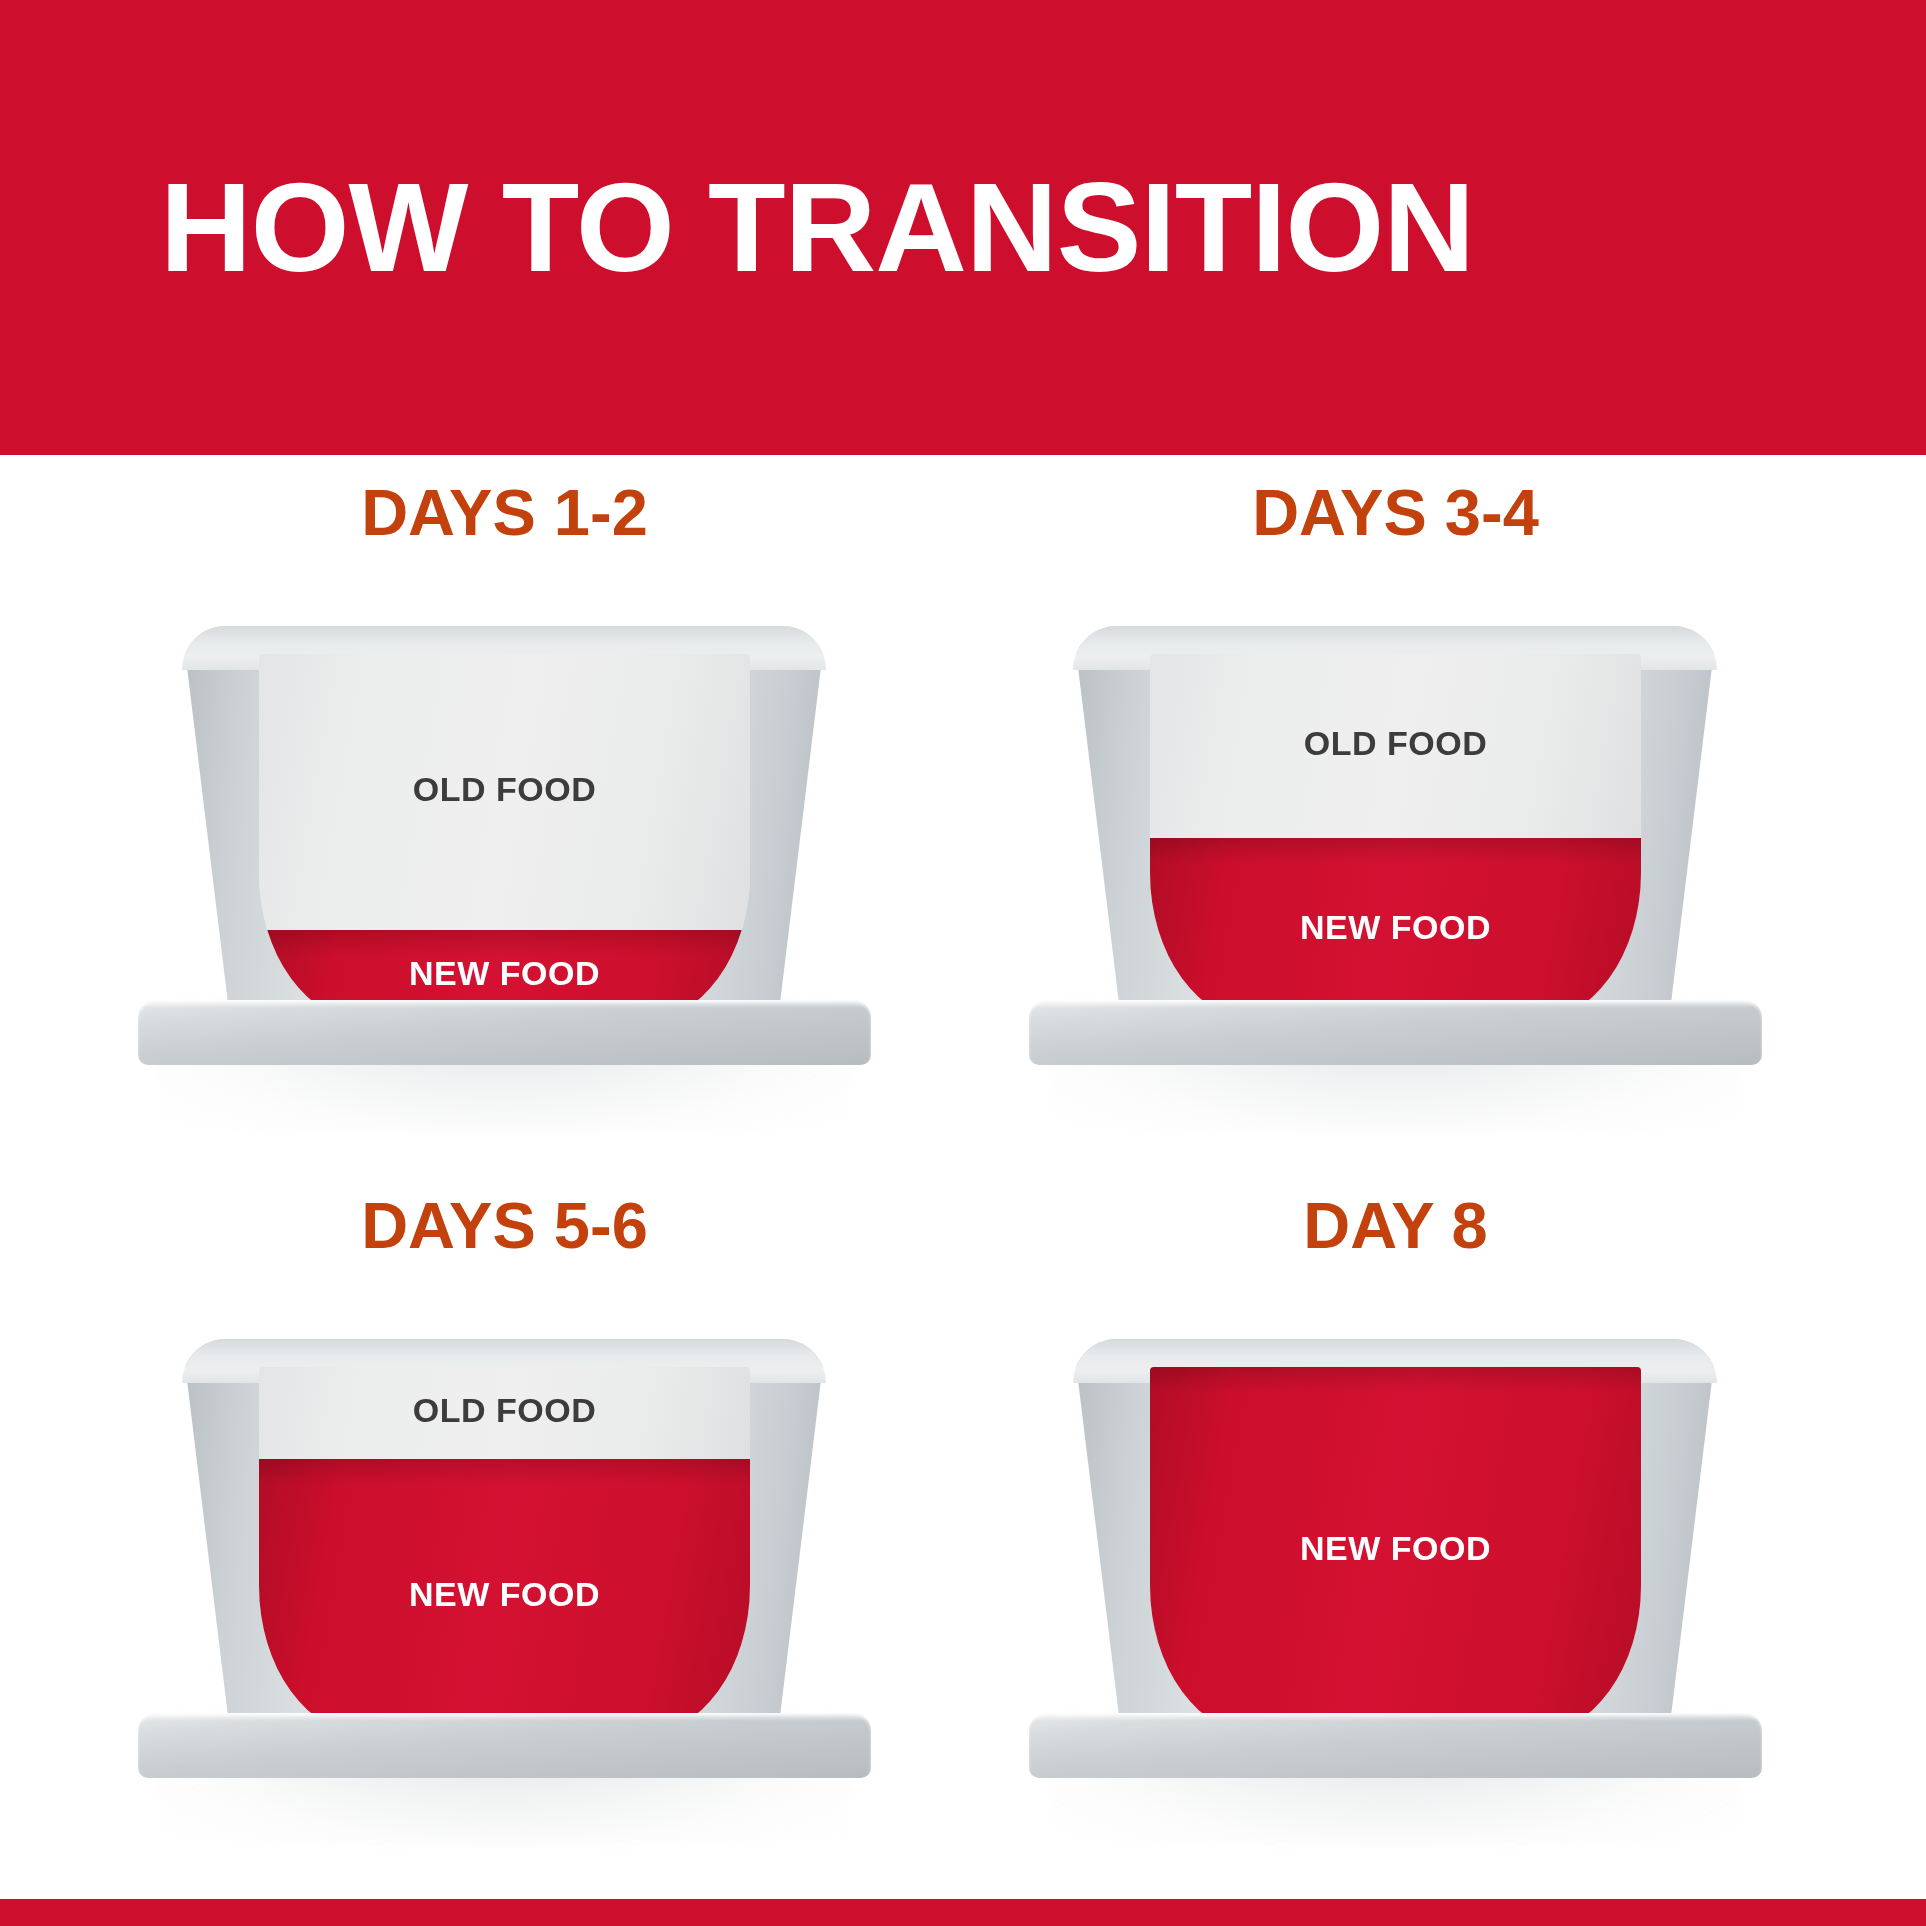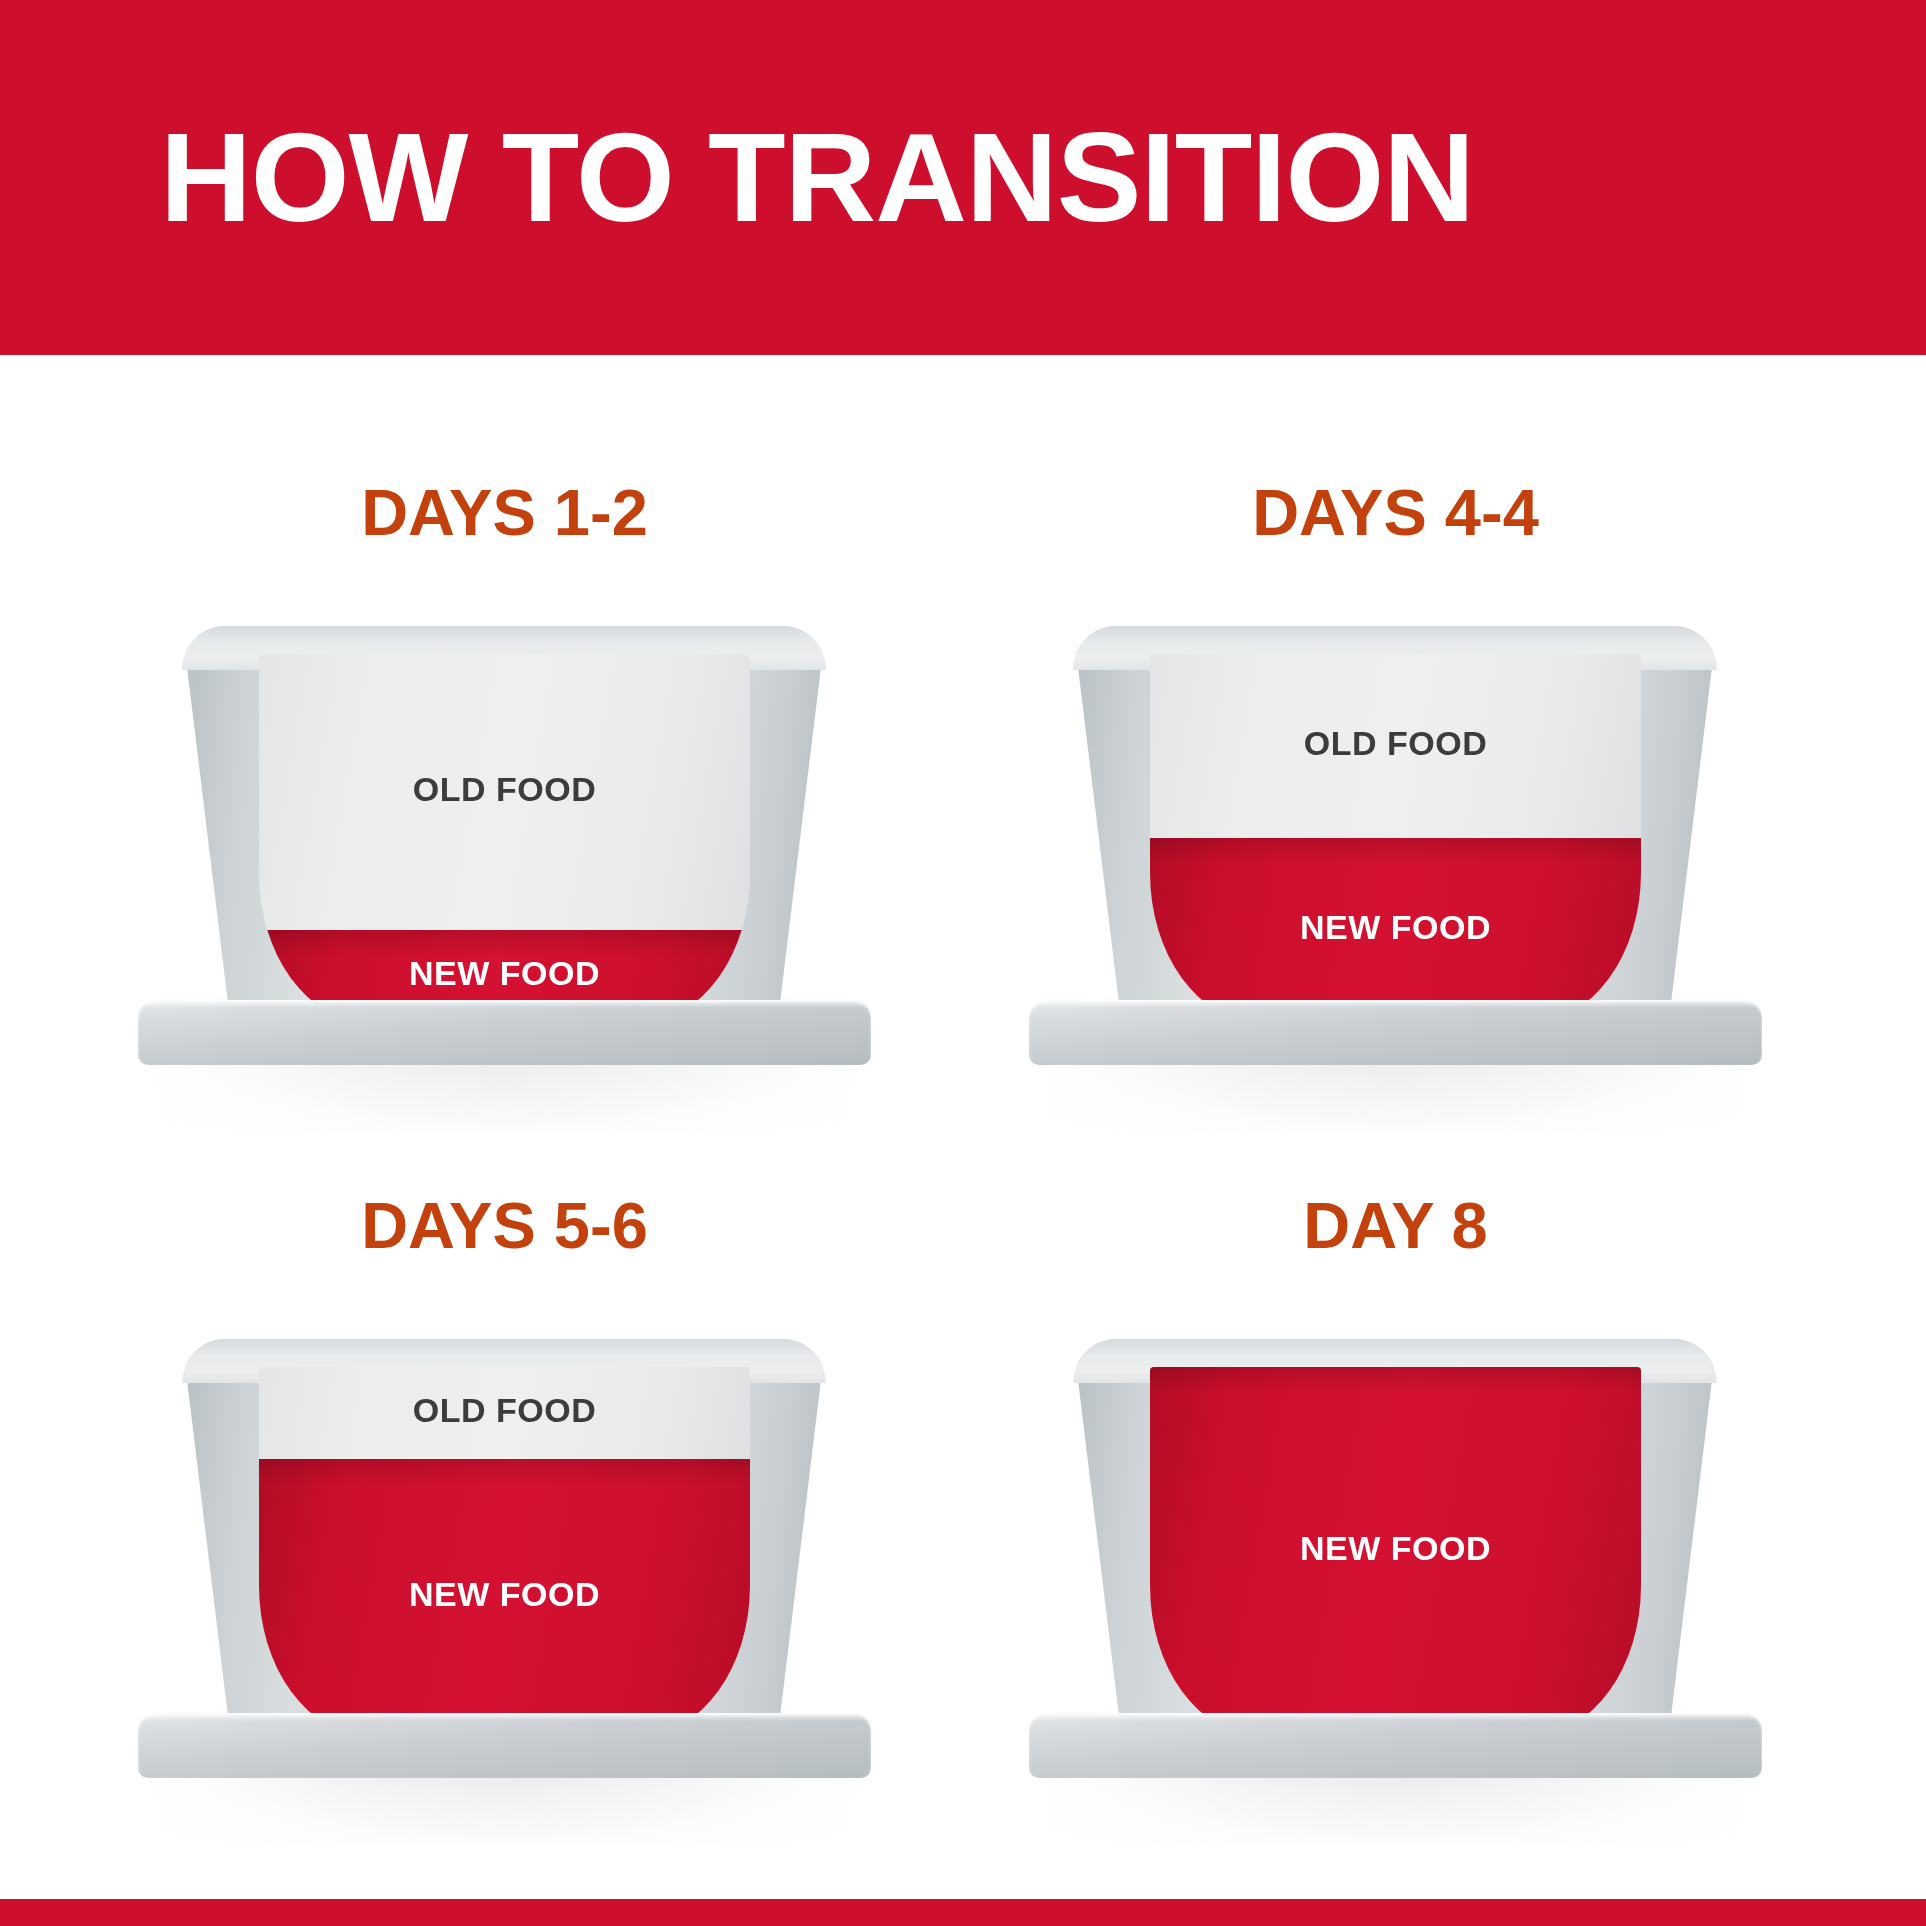--- a/index.html
+++ b/index.html
@@ -14,21 +14,21 @@
     background: #ffffff;
     overflow: hidden;
     position: relative;
   }
 
   
   .header {
     position: absolute;
     left: 0; top: 0;
     width: 1927px;
-    height: 355px;
+    height: 455px;
     background: #CE0E2D;
     display: flex;
     flex-direction: column;
     align-items: flex-start;
     justify-content: center;
     padding-left: 160px;
   }
   .header-line {
     color: #ffffff;
     font-family: "Liberation Sans", sans-serif;
@@ -253,21 +253,21 @@
           </div>
           <div class="food-new" style="height: 25%;">
             <div class="food-label label-new" style="top: 24px;">NEW FOOD</div>
           </div>
         </div>
         <div class="bowl-base"></div>
       </div>
     </div>
 
     <div class="cell r0 c1">
-      <div class="cell-title">DAYS 4-4</div>
+      <div class="cell-title">DAYS 3-4</div>
       <div class="bowl-wrap">
         <div class="bowl-shadow"></div>
         <div class="bowl-body"></div>
         <div class="bowl-rim"></div>
         <div class="food">
           <div class="food-old" style="height: 50%;">
             <div class="food-label label-old" style="top: 70px;">OLD FOOD</div>
           </div>
           <div class="food-new" style="height: 50%;">
             <div class="food-label label-new" style="top: 70px;">NEW FOOD</div>

